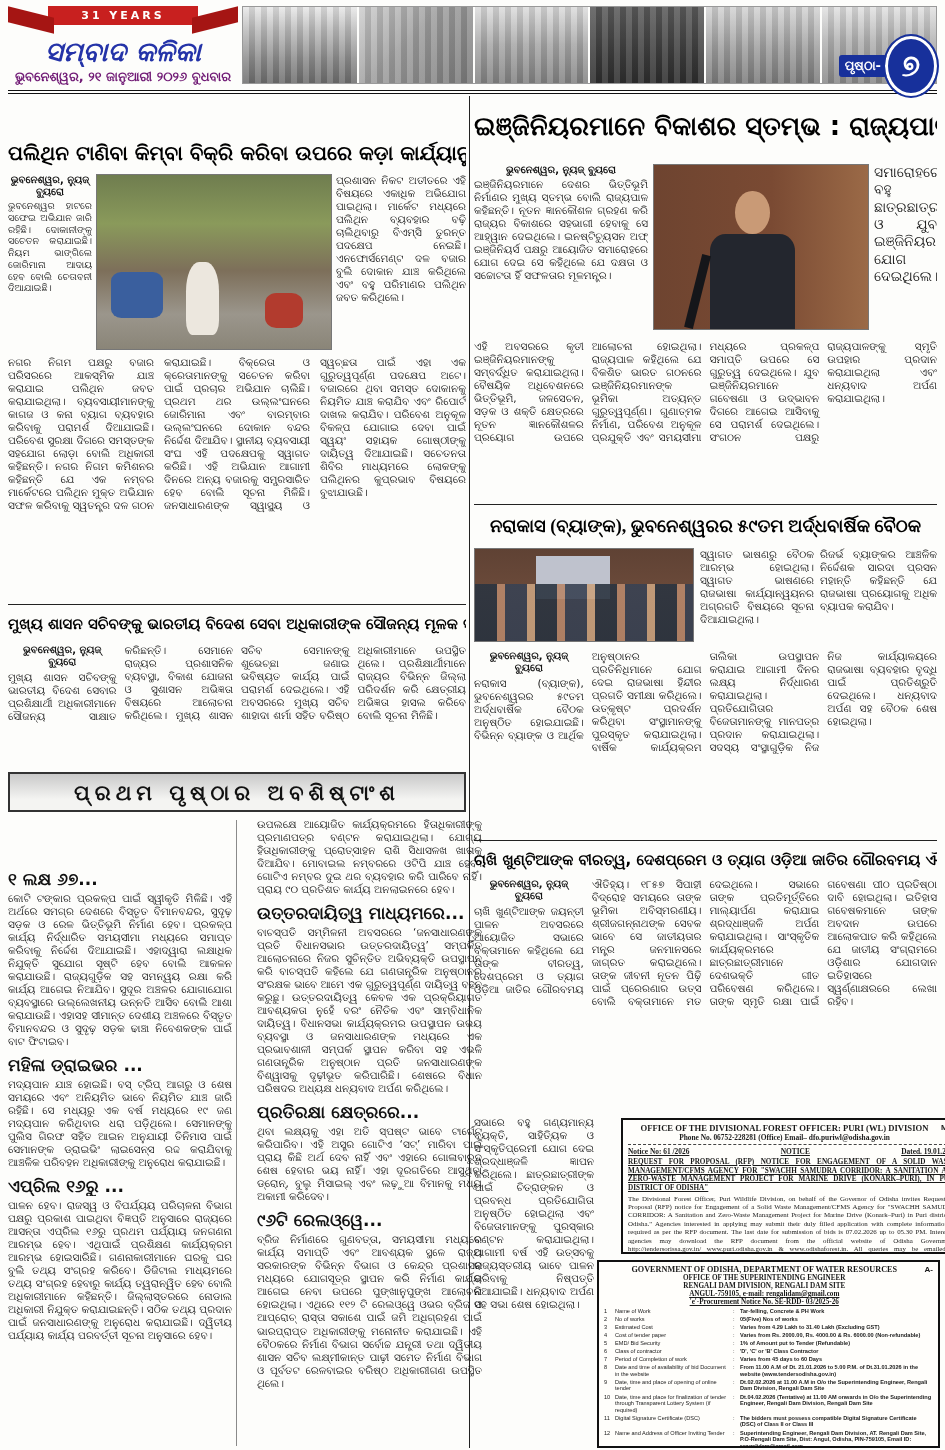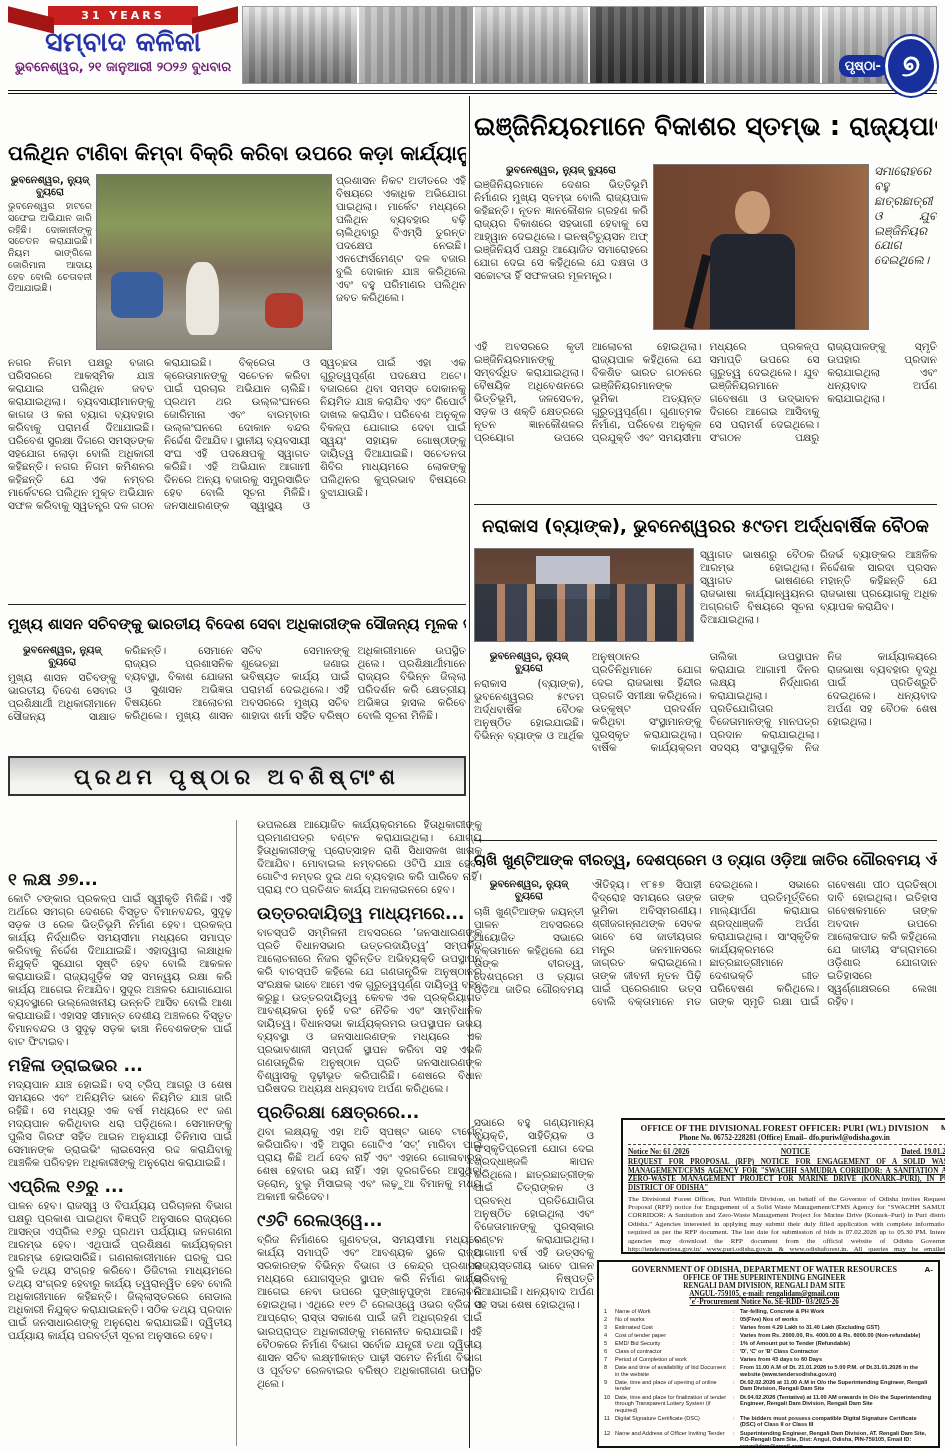--- a/index.html
+++ b/index.html
@@ -8,54 +8,54 @@
   .page { position:relative; width:945px; height:1450px; margin:0 auto; background:#fdfdfb; overflow:hidden; color:#111; }
 
   
   .masthead { position:absolute; left:8px; top:6px; width:929px; height:82px; display:flex; }
   .logo-cell { width:230px; position:relative; text-align:center; }
   .ribbon { position:relative; margin:0 auto; width:150px; height:19px; background:#c8201f; color:#fff;
             font-size:11px; font-weight:bold; letter-spacing:3px; line-height:19px; }
   .ribbon::before, .ribbon::after { content:""; position:absolute; top:6px; width:46px; height:16px; background:#a51513; }
   .ribbon::before { left:-40px; transform:skewY(14deg); }
   .ribbon::after { right:-40px; transform:skewY(-14deg); }
-  .logo-script { font-size:27px; font-weight:bold; color:#2433a8; line-height:1.1; margin-top:2px;
+  .logo-script { font-size:27px; font-weight:bold; font-style:italic; color:#2433a8; line-height:1.1; margin-top:12px;
                  white-space:nowrap; overflow:hidden; }
   .dateline { font-size:13px; font-weight:bold; color:#701a75; margin-top:2px; white-space:nowrap; overflow:hidden; }
   .photo-strip { flex:1; display:flex; gap:2px; border:1px solid #999; height:78px; margin-left:4px; }
   .mphoto { flex:1; position:relative; }
   .ph-temple  { background:linear-gradient(180deg,#e8e8e8 0%,#bdbdbd 30%,#8d8d8d 70%,#6f6f6f 100%); }
   .ph-hands   { background:linear-gradient(135deg,#cfcfcf 0%,#9f9f9f 45%,#7b7b7b 100%); }
   .ph-children{ background:linear-gradient(180deg,#dddddd 0%,#a8a8a8 50%,#848484 100%); }
   .ph-mural   { background:linear-gradient(180deg,#5c5c5c 0%,#3f3f3f 60%,#2e2e2e 100%); }
   .ph-women   { background:linear-gradient(180deg,#d4d4d4 0%,#a0a0a0 55%,#7d7d7d 100%); }
   .ph-pond    { background:linear-gradient(180deg,#e2e2e2 0%,#b3b3b3 45%,#8a8a8a 100%); }
   .mphoto::after { content:""; position:absolute; inset:0; background:
      repeating-linear-gradient(90deg, rgba(255,255,255,.12) 0 6px, rgba(0,0,0,.10) 6px 12px); }
   .page-badge { position:absolute; right:0; top:30px; display:flex; align-items:center; z-index:5; }
-  .page-badge-label { background:#17309b; color:#fff; font-size:13px; font-weight:bold; padding:3px 6px; border-radius:9px; }
+  .page-badge-label { background:#17309b; color:#fff; font-size:13px; font-weight:bold; padding:3px 6px; border-radius:3px; }
   .page-badge-num { width:52px; height:60px; margin-left:-2px; background:#17309b; border:3px solid #fff;
                     outline:2px solid #17309b; border-radius:50%; color:#fff; font-size:30px; font-weight:bold;
                     display:flex; align-items:center; justify-content:center; }
 
   .top-rule { position:absolute; left:8px; top:90px; width:929px; height:4px; border-top:1px solid #111; border-bottom:1px solid #111; }
   .v-divider { position:absolute; left:469px; top:96px; width:1px; height:1352px; background:#222; }
   .hrule { position:absolute; height:1px; background:#222; }
 
   
   .kicker { position:absolute; left:8px; top:97px; width:458px; height:33px; border-bottom:2px solid #111;
             font-size:15px; font-weight:bold; text-align:center; line-height:30px; white-space:nowrap; overflow:hidden; }
   .headline { font-weight:bold; text-align:center; white-space:nowrap; overflow:hidden; color:#000; }
   .byline { font-weight:bold; font-size:10px; text-align:center; margin-bottom:2px; }
   .body-text { font-size:10.5px; line-height:1.24; text-align:justify; color:#161616; overflow:hidden; }
   .cols-4 { column-count:4; column-gap:8px; }
   .cols-3 { column-count:3; column-gap:10px; }
   .subhead { font-size:17px; font-weight:bold; margin:7px 0 3px; white-space:nowrap; overflow:hidden; }
 
-  .section-head { position:absolute; left:8px; top:756px; width:458px; height:40px; border:2px solid #333;
+  .section-head { position:absolute; left:8px; top:772px; width:458px; height:40px; border:2px solid #333;
                   background:linear-gradient(180deg,#c9c9c9 0%,#f4f4f2 70%); font-size:21px; font-weight:bold;
                   letter-spacing:5px; text-align:center; line-height:38px; white-space:nowrap; overflow:hidden; }
   .cont-col { position:absolute; top:818px; height:630px; overflow:hidden; }
   .cont-divider { position:absolute; left:236px; top:820px; width:1px; height:626px; background:#8a8a8a; }
 
   
   .photo { position:relative; overflow:hidden; border:1px solid #777; }
   .photo-tree { background:linear-gradient(180deg,#6f7d4f 0%,#8a9a5b 28%,#7d6f5a 55%,#9b968c 80%,#8a8578 100%); }
   .photo-tree .blob-person { position:absolute; left:38%; bottom:8%; width:14%; height:42%; background:#ece7de; border-radius:40% 40% 20% 20%; }
   .photo-tree .blob-tarp { position:absolute; left:6%; bottom:18%; width:22%; height:26%; background:#3a5f9e; border-radius:20%; }
@@ -172,28 +172,28 @@
     <div style="width:174px;overflow:hidden;">
       <div class="byline">ଭୁବନେଶ୍ୱର, ନ୍ୟୁଜ୍ ବ୍ୟୁରୋ</div>
       <div class="body-text" style="height:152px;">ଇଞ୍ଜିନିୟରମାନେ ଦେଶର ଭିତ୍ତିଭୂମି ନିର୍ମାଣର ମୁଖ୍ୟ ସ୍ତମ୍ଭ ବୋଲି ରାଜ୍ୟପାଳ କହିଛନ୍ତି। ନୂତନ ଜ୍ଞାନକୌଶଳ ଗ୍ରହଣ କରି ରାଜ୍ୟର ବିକାଶରେ ସହଭାଗୀ ହେବାକୁ ସେ ଆହ୍ୱାନ ଦେଇଥିଲେ। ଇନଷ୍ଟିଚ୍ୟୁସନ ଅଫ୍ ଇଞ୍ଜିନିୟର୍ସ ପକ୍ଷରୁ ଆୟୋଜିତ ସମାରୋହରେ ଯୋଗ ଦେଇ ସେ କହିଥିଲେ ଯେ ଦକ୍ଷତା ଓ ସଚ୍ଚୋଟତା ହିଁ ସଫଳତାର ମୂଳମନ୍ତ୍ର।</div>
     </div>
     <div class="photo photo-gov" style="width:216px;height:166px;">
       <span class="gov-suit"></span>
       <span class="gov-face"></span>
       <span class="gov-mic"></span>
     </div>
     <div style="flex:1;overflow:hidden;">
-      <div class="body-text" style="font-size:12px;height:166px;font-style:italic;">ସମାରୋହରେ ବହୁ ଛାତ୍ରଛାତ୍ରୀ ଓ ଯୁବ ଇଞ୍ଜିନିୟର ଯୋଗ ଦେଇଥିଲେ।</div>
+      <div class="body-text" style="font-size:14px;height:166px;">ସମାରୋହରେ ବହୁ ଛାତ୍ରଛାତ୍ରୀ ଓ ଯୁବ ଇଞ୍ଜିନିୟର ଯୋଗ ଦେଇଥିଲେ।</div>
     </div>
   </div>
 
   <div class="body-text cols-4" style="position:absolute;left:474px;top:340px;width:463px;height:162px;">ଏହି ଅବସରରେ କୃତୀ ଇଞ୍ଜିନିୟରମାନଙ୍କୁ ସମ୍ବର୍ଦ୍ଧିତ କରାଯାଇଥିଲା। ବୈଷୟିକ ଅଧିବେଶନରେ ଭିତ୍ତିଭୂମି, ଜଳସେଚନ, ସଡ଼କ ଓ ଶକ୍ତି କ୍ଷେତ୍ରରେ ନୂତନ ଜ୍ଞାନକୌଶଳର ପ୍ରୟୋଗ ଉପରେ ଆଲୋଚନା ହୋଇଥିଲା। ରାଜ୍ୟପାଳ କହିଥିଲେ ଯେ ବିକଶିତ ଭାରତ ଗଠନରେ ଇଞ୍ଜିନିୟରମାନଙ୍କ ଭୂମିକା ଅତ୍ୟନ୍ତ ଗୁରୁତ୍ୱପୂର୍ଣ୍ଣ। ଗୁଣାତ୍ମକ ନିର୍ମାଣ, ପରିବେଶ ଅନୁକୂଳ ପ୍ରଯୁକ୍ତି ଏବଂ ସମୟସୀମା ମଧ୍ୟରେ ପ୍ରକଳ୍ପ ସମାପ୍ତି ଉପରେ ସେ ଗୁରୁତ୍ୱ ଦେଇଥିଲେ। ଯୁବ ଇଞ୍ଜିନିୟରମାନେ ଗବେଷଣା ଓ ଉଦ୍ଭାବନ ଦିଗରେ ଆଗେଇ ଆସିବାକୁ ସେ ପରାମର୍ଶ ଦେଇଥିଲେ। ସଂଗଠନ ପକ୍ଷରୁ ରାଜ୍ୟପାଳଙ୍କୁ ସ୍ମୃତି ଉପହାର ପ୍ରଦାନ କରାଯାଇଥିଲା ଏବଂ ଧନ୍ୟବାଦ ଅର୍ପଣ କରାଯାଇଥିଲା।</div>
 
   <div class="hrule" style="left:474px;top:504px;width:463px;"></div>
-  <div class="headline" style="position:absolute;left:474px;top:508px;width:463px;height:36px;font-size:18px;line-height:36px;">ନରାକାସ (ବ୍ୟାଙ୍କ), ଭୁବନେଶ୍ୱରର ୫୯ତମ ଅର୍ଦ୍ଧବାର୍ଷିକ ବୈଠକ</div>
+  <div class="headline" style="position:absolute;left:474px;top:508px;width:463px;height:36px;font-size:18px;line-height:36px;font-family:Liberation Serif, serif;">ନରାକାସ (ବ୍ୟାଙ୍କ), ଭୁବନେଶ୍ୱରର ୫୯ତମ ଅର୍ଦ୍ଧବାର୍ଷିକ ବୈଠକ</div>
 
   <div style="position:absolute;left:474px;top:548px;width:463px;height:96px;display:flex;gap:6px;">
     <div class="photo photo-group" style="width:220px;height:94px;">
       <span class="grp-screen"></span>
       <span class="grp-people"></span>
     </div>
     <div class="body-text" style="width:114px;height:94px;">ସ୍ୱାଗତ ଭାଷଣରୁ ବୈଠକ ଆରମ୍ଭ ହୋଇଥିଲା। ସ୍ୱାଗତ ଭାଷଣରେ ରାଜଭାଷା କାର୍ଯ୍ୟାନ୍ୱୟନର ଅଗ୍ରଗତି ବିଷୟରେ ସୂଚନା ଦିଆଯାଇଥିଲା।</div>
     <div class="body-text" style="flex:1;height:94px;">ରିଜର୍ଭ ବ୍ୟାଙ୍କର ଆଞ୍ଚଳିକ ନିର୍ଦ୍ଦେଶକ ସାରଦା ପ୍ରସନ ମହାନ୍ତି କହିଛନ୍ତି ଯେ ରାଜଭାଷା ପ୍ରୟୋଗକୁ ଅଧିକ ବ୍ୟାପକ କରାଯିବ।</div>
   </div>
 

